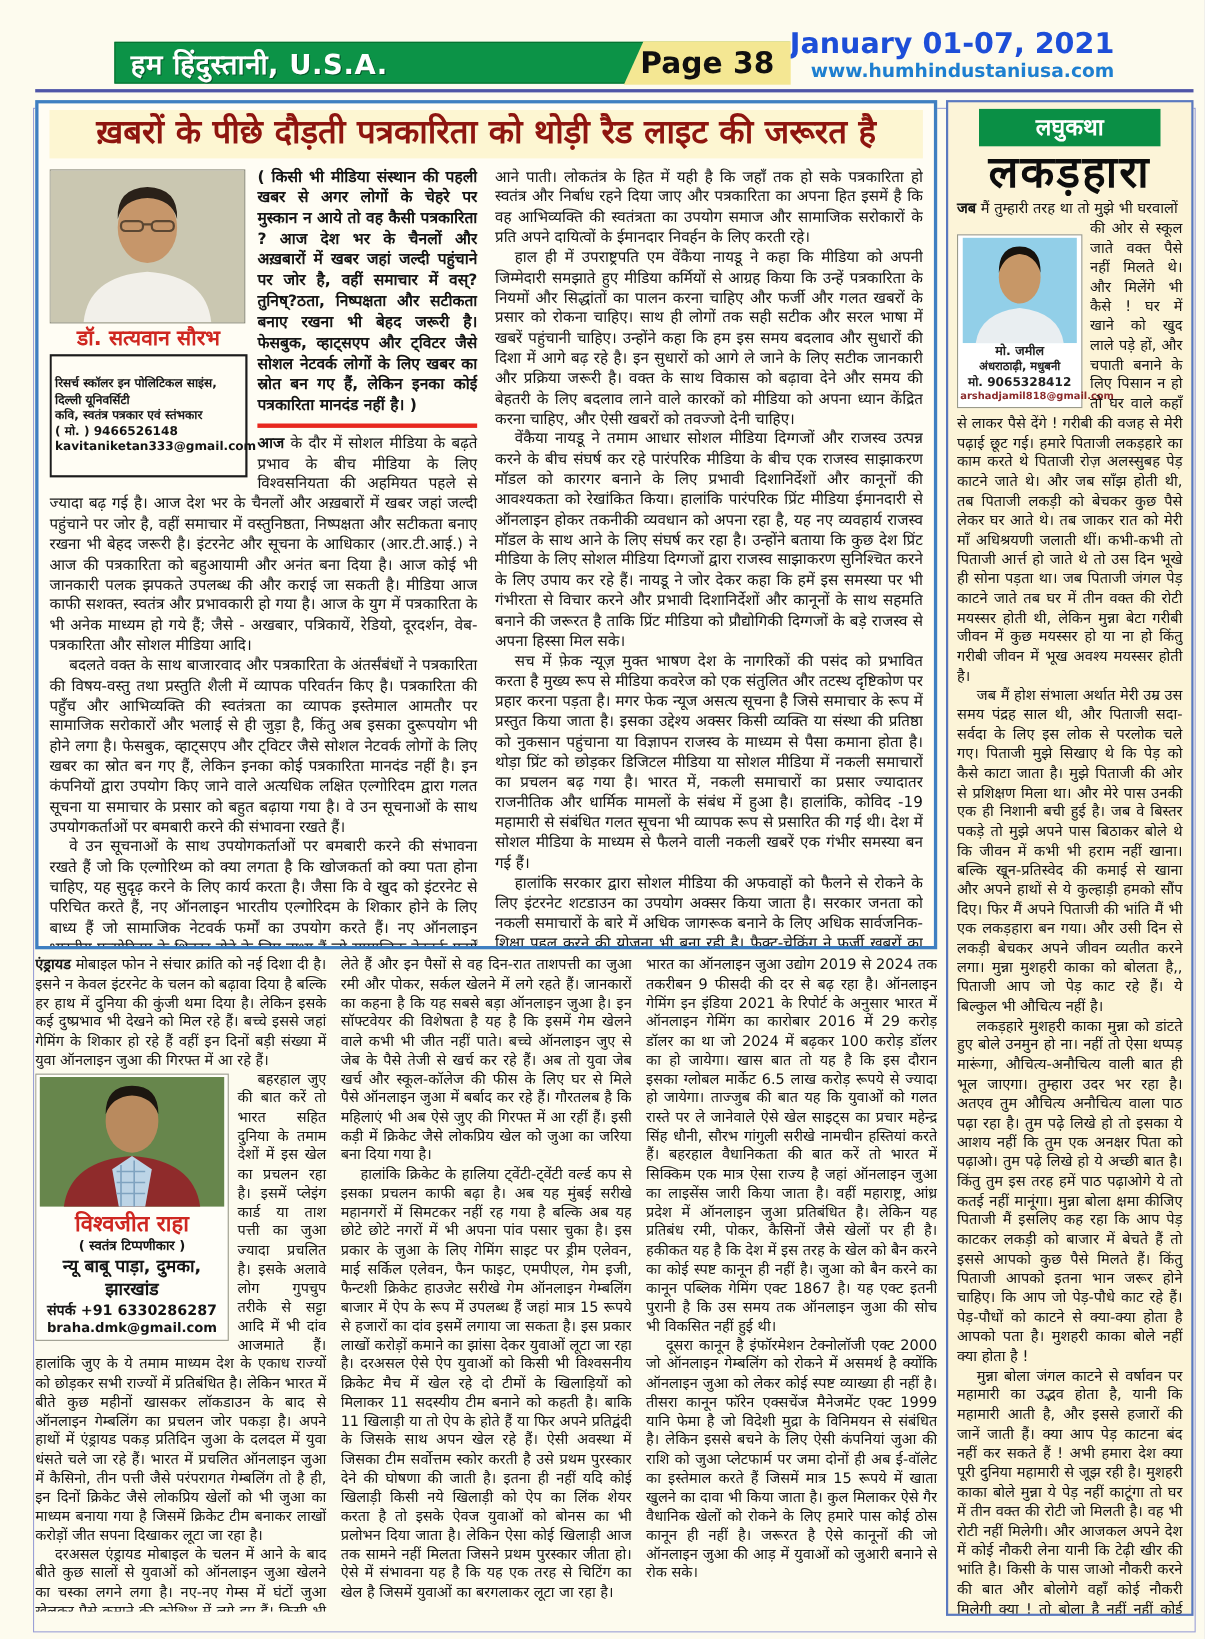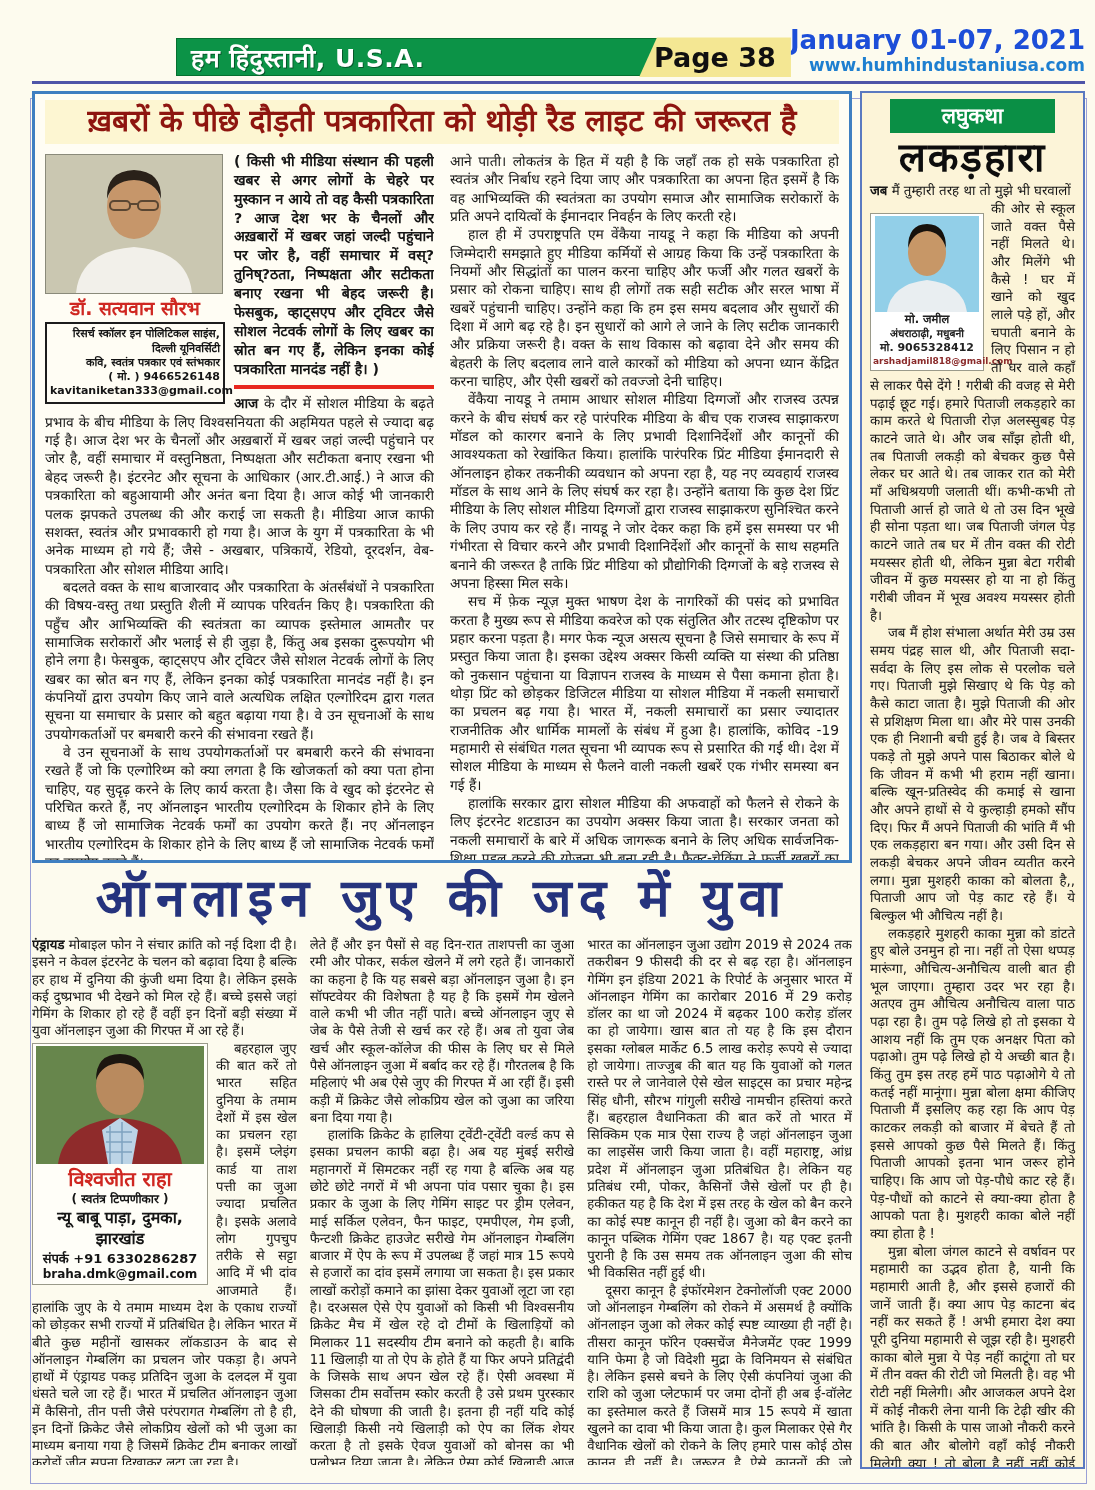--- a/index.html
+++ b/index.html
@@ -2,21 +2,21 @@
 <html><head>
 <meta charset="utf-8">
 <style>
   html,body{margin:0;padding:0;background:#e8e8e8;}
   .page{width:1095px;height:1490px;background:#fdfbee;box-sizing:border-box;
         padding:26px 10px 8px 32px;position:relative;overflow:hidden;
         font-family:"DejaVu Sans","Liberation Sans",sans-serif;color:#151515;}
   .frame{position:absolute;left:30px;right:8px;top:98px;bottom:6px;
          border:1.5px solid #9aa0d6;pointer-events:none;}
   
-  .masthead-row{display:flex;justify-content:flex-end;align-items:flex-end;}
+  .masthead-row{display:flex;justify-content:center;align-items:flex-end;}
   .masthead{width:614px;height:38px;background:#0c9347;position:relative;
             display:flex;align-items:center;padding-left:14px;box-sizing:border-box;
             border:1px solid #06702f;}
   .masthead-title{color:#ffffff;font-weight:bold;font-size:25px;letter-spacing:.5px;
                   text-shadow:1px 1px 0 #06572a;}
   .page-badge{position:absolute;right:-2px;top:-2px;height:40px;width:152px;
               background:#f4e793;display:flex;align-items:center;justify-content:center;
               font-size:27px;font-weight:bold;color:#101010;
               clip-path:polygon(18px 0,100% 0,100% 100%,0 100%);}
   .header-right{text-align:right;line-height:1.15;padding-bottom:1px;}
@@ -32,21 +32,21 @@
   .article1{border:3px solid #3f7fc1;background:#fffdf4;padding:6px 10px 4px;
             box-sizing:border-box;height:772px;overflow:hidden;margin-bottom:6px;}
   .headline1{background:#fdf6d2;color:#8e150f;font-size:30px;font-weight:bold;
              text-align:center;padding:5px 2px 7px;line-height:1.05;}
   .a1-body{display:flex;gap:16px;margin-top:8px;font-size:13.8px;line-height:1.33;
            text-align:justify;}
   .a1-col{width:50%;overflow:hidden;}
   .author-block{float:left;width:180px;margin:2px 9px 3px 0;}
   .photo-box1{width:176px;height:138px;border:1px solid #8a8a7a;display:block;}
   .author-name{color:#cf2721;font-weight:bold;font-size:19px;text-align:center;margin:2px 0 1px;}
-  .author-info{border:2px solid #1c1c1c;padding:3px 3px;text-align:right;
+  .author-info{border:2px solid #1c1c1c;padding:18px 3px;text-align:left;
                font-size:11px;font-weight:bold;line-height:1.3;background:#fffdf4;}
   .intro{font-weight:bold;font-size:14.2px;margin:0;}
   .red-rule{height:4px;background:#e8281e;overflow:hidden;margin:7px 0 5px;}
   .plist p{margin:0;text-indent:18px;}
   .plist.cont p:first-child{text-indent:0;}
   .lead-p{margin:0;}
   .lead-bold{font-weight:bold;}
   
   .article2{height:596px;overflow:hidden;}
   .headline2{color:#25337d;font-weight:bold;font-size:52px;text-align:center;
@@ -135,21 +135,20 @@
                 <p>हाल ही में उपराष्ट्रपति एम वेंकैया नायडू ने कहा कि मीडिया को अपनी जिम्मेदारी समझाते हुए मीडिया कर्मियों से आग्रह किया कि उन्हें पत्रकारिता के नियमों और सिद्धांतों का पालन करना चाहिए और फर्जी और गलत खबरों के प्रसार को रोकना चाहिए। साथ ही लोगों तक सही सटीक और सरल भाषा में खबरें पहुंचानी चाहिए। उन्होंने कहा कि हम इस समय बदलाव और सुधारों की दिशा में आगे बढ़ रहे है। इन सुधारों को आगे ले जाने के लिए सटीक जानकारी और प्रक्रिया जरूरी है। वक्त के साथ विकास को बढ़ावा देने और समय की बेहतरी के लिए बदलाव लाने वाले कारकों को मीडिया को अपना ध्यान केंद्रित करना चाहिए, और ऐसी खबरों को तवज्जो देनी चाहिए।</p>
                 <p>वेंकैया नायडू ने तमाम आधार सोशल मीडिया दिग्गजों और राजस्व उत्पन्न करने के बीच संघर्ष कर रहे पारंपरिक मीडिया के बीच एक राजस्व साझाकरण मॉडल को कारगर बनाने के लिए प्रभावी दिशानिर्देशों और कानूनों की आवश्यकता को रेखांकित किया। हालांकि पारंपरिक प्रिंट मीडिया ईमानदारी से ऑनलाइन होकर तकनीकी व्यवधान को अपना रहा है, यह नए व्यवहार्य राजस्व मॉडल के साथ आने के लिए संघर्ष कर रहा है। उन्होंने बताया कि कुछ देश प्रिंट मीडिया के लिए सोशल मीडिया दिग्गजों द्वारा राजस्व साझाकरण सुनिश्चित करने के लिए उपाय कर रहे हैं। नायडू ने जोर देकर कहा कि हमें इस समस्या पर भी गंभीरता से विचार करने और प्रभावी दिशानिर्देशों और कानूनों के साथ सहमति बनाने की जरूरत है ताकि प्रिंट मीडिया को प्रौद्योगिकी दिग्गजों के बड़े राजस्व से अपना हिस्सा मिल सके।</p>
                 <p>सच में फ़ेक न्यूज़ मुक्त भाषण देश के नागरिकों की पसंद को प्रभावित करता है मुख्य रूप से मीडिया कवरेज को एक संतुलित और तटस्थ दृष्टिकोण पर प्रहार करना पड़ता है। मगर फेक न्यूज असत्य सूचना है जिसे समाचार के रूप में प्रस्तुत किया जाता है। इसका उद्देश्य अक्सर किसी व्यक्ति या संस्था की प्रतिष्ठा को नुकसान पहुंचाना या विज्ञापन राजस्व के माध्यम से पैसा कमाना होता है। थोड़ा प्रिंट को छोड़कर डिजिटल मीडिया या सोशल मीडिया में नकली समाचारों का प्रचलन बढ़ गया है। भारत में, नकली समाचारों का प्रसार ज्यादातर राजनीतिक और धार्मिक मामलों के संबंध में हुआ है। हालांकि, कोविद -19 महामारी से संबंधित गलत सूचना भी व्यापक रूप से प्रसारित की गई थी। देश में सोशल मीडिया के माध्यम से फैलने वाली नकली खबरें एक गंभीर समस्या बन गई हैं।</p>
                 <p>हालांकि सरकार द्वारा सोशल मीडिया की अफवाहों को फैलने से रोकने के लिए इंटरनेट शटडाउन का उपयोग अक्सर किया जाता है। सरकार जनता को नकली समाचारों के बारे में अधिक जागरूक बनाने के लिए अधिक सार्वजनिक-शिक्षा पहल करने की योजना भी बना रही है। फैक्ट-चेकिंग ने फर्जी खबरों का मुकाबला करने के लिए भारत में तथ्य-जांच वेबसाइटों के निर्माण को बढ़ावा दिया है। लेकिन समाज के इस चौथे स्तम्भ को भी समझना चाहिए कि सामाजिक सरोकारों तथा सार्वजनिक हित से जुड़कर ही पत्रकारिता सार्थक बनती है।</p>
               </div>
           </div>
         </div>
       </div>
 
       <div class="article2">
-        <div class="headline2">ऑनलाइन जुए की जद में युवा</div>
         <div class="a2-body">
           <div class="a2-col">
             <p class="lead-p"><span class="lead-bold">एंड्रायड</span><span> मोबाइल फोन ने संचार क्रांति को नई दिशा दी है। इसने न केवल इंटरनेट के चलन को बढ़ावा दिया है बल्कि हर हाथ में दुनिया की कुंजी थमा दिया है। लेकिन इसके कई दुष्प्रभाव भी देखने को मिल रहे हैं। बच्चे इससे जहां गेमिंग के शिकार हो रहे हैं वहीं इन दिनों बड़ी संख्या में युवा ऑनलाइन जुआ की गिरफ्त में आ रहे हैं।</span></p>
             <div class="author-block2">
               <svg class="photo-box2" viewBox="0 0 168 118" preserveAspectRatio="none">
                 <rect width="168" height="118" fill="#6f8d52"></rect>
                 <rect width="168" height="118" fill="#597a42" opacity=".35"></rect>
                 <path d="M22 118 Q28 76 84 72 Q140 76 146 118 Z" fill="#8f2b2b"></path>
                 <path d="M66 84 L84 72 L102 84 L96 118 L72 118 Z" fill="#bcd4e6"></path>
                 <path d="M70 86 h26 M70 96 h26 M70 106 h26 M74 80 v38 M86 76 v42" stroke="#7fa3c0" stroke-width="1.5"></path>

